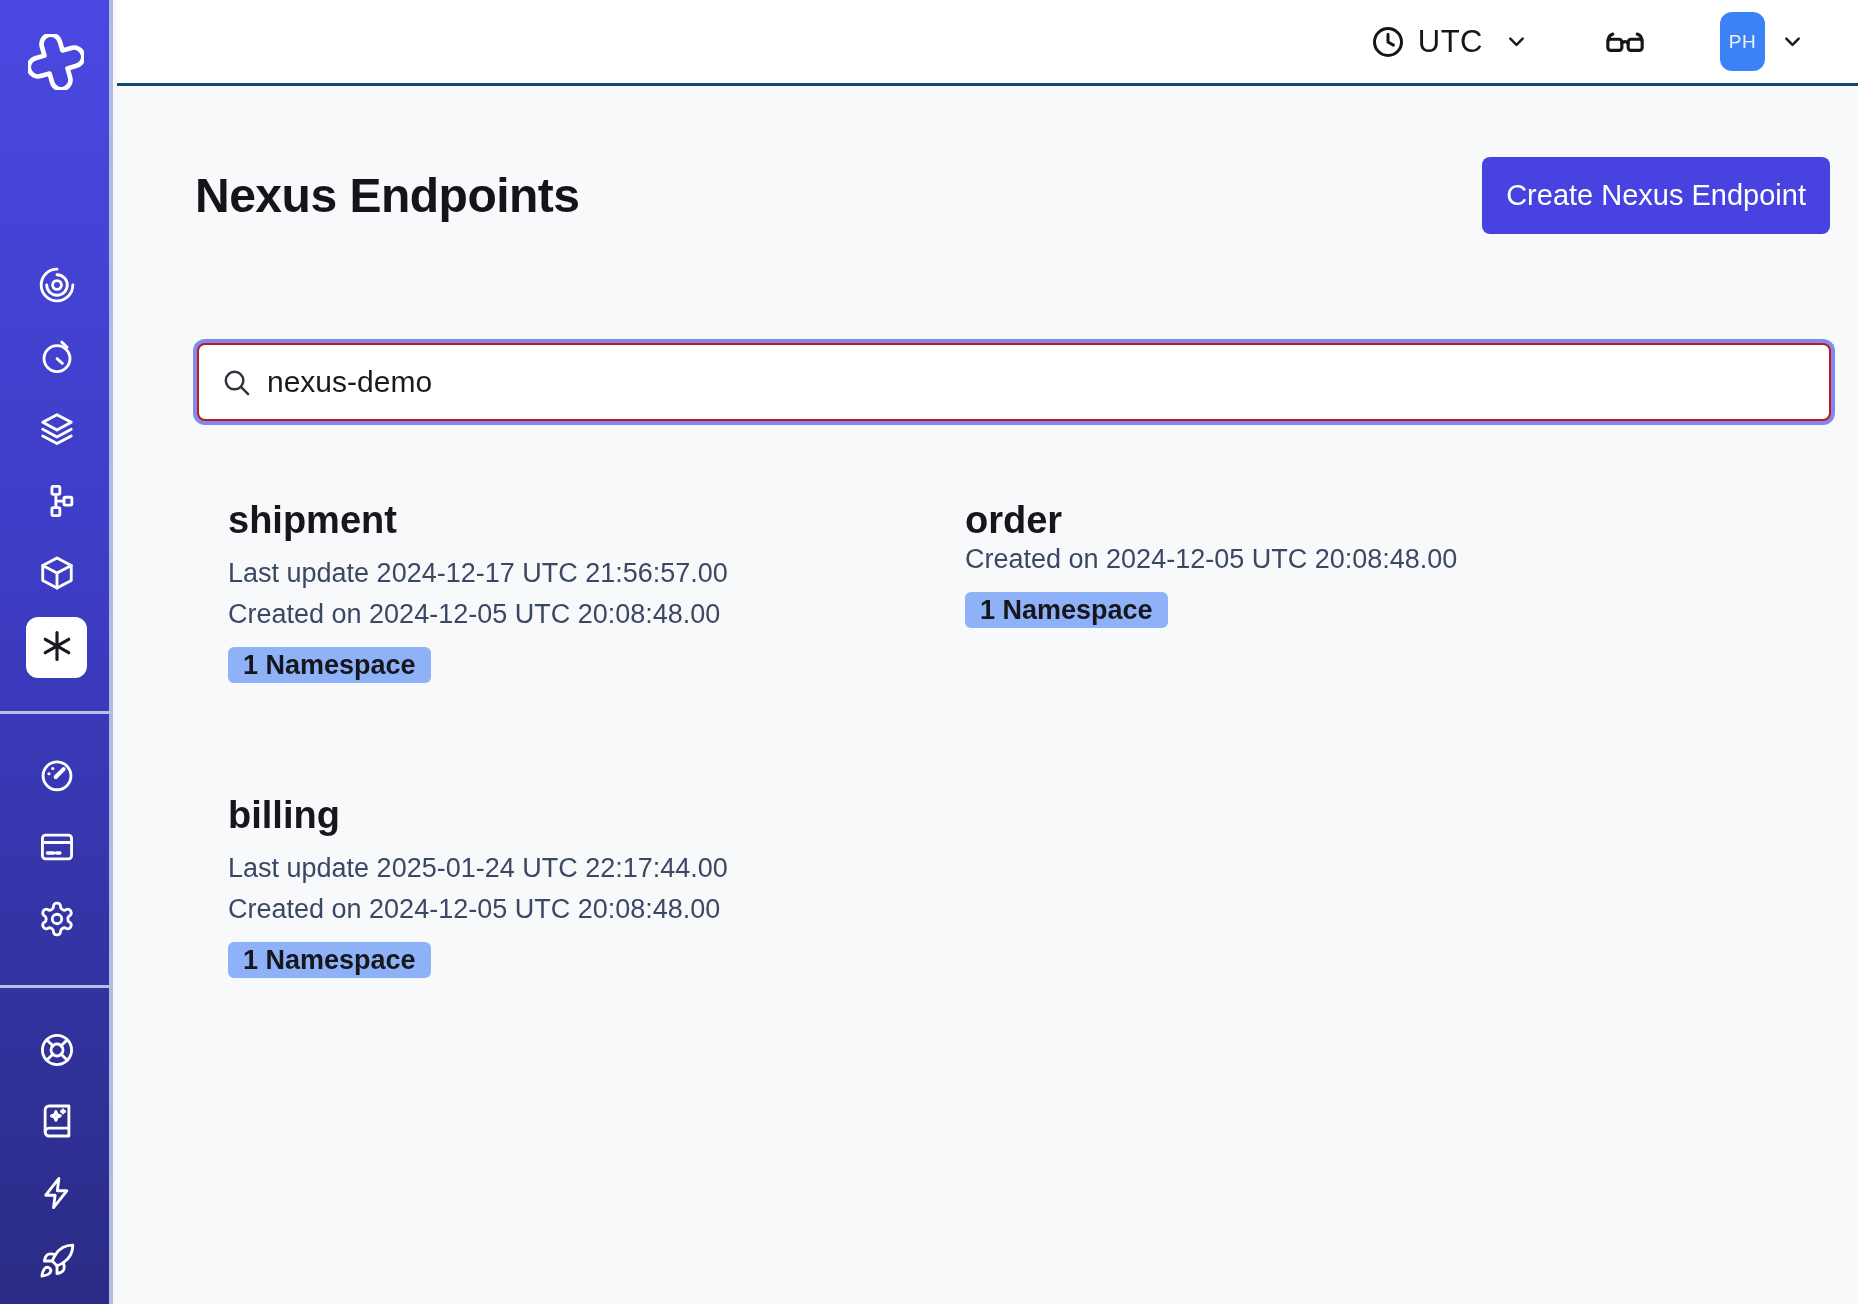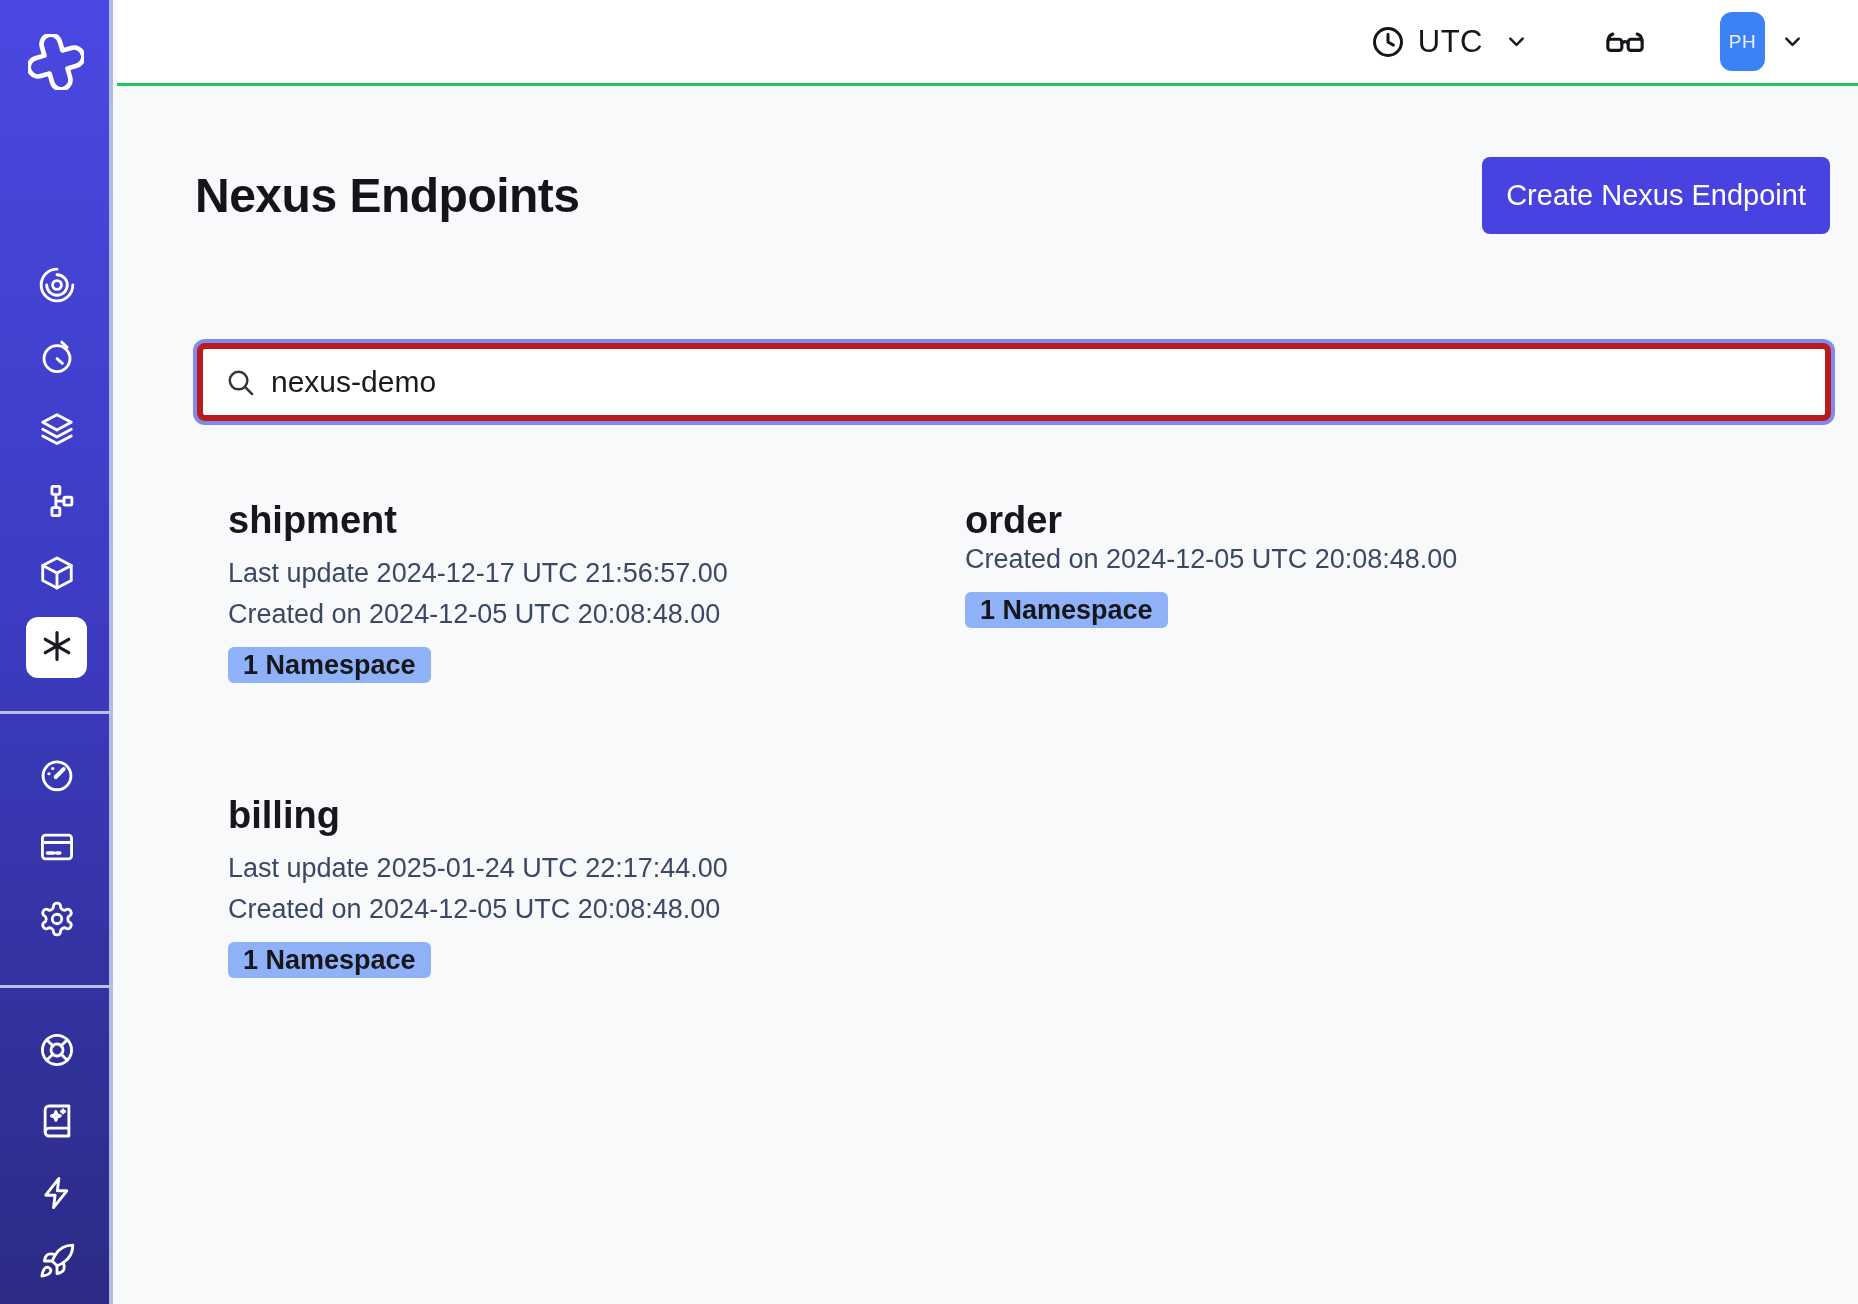--- a/index.html
+++ b/index.html
@@ -29,21 +29,21 @@
     background: #ffffff; border-radius: 12px;
     display: flex; align-items: center; justify-content: center;
     color: #191b20; cursor: pointer;
   }
   .nav-active svg { width: 38px; height: 38px; }
   .side-divider { position: absolute; left: 0; width: 113px; height: 3px; background: #b9c0e0; }
 
   
   .header {
     position: absolute; left: 117px; right: 0; top: 0; height: 86px;
-    background: #ffffff; border-bottom: 3px solid #22c55e;
+    background: #ffffff; border-bottom: 3px solid #0c4a6e;
     display: flex; align-items: center; justify-content: flex-end;
     padding-right: 52px; gap: 74px; z-index: 4;
   }
   .tz-button { display: flex; align-items: center; gap: 12px; color: #14161c; cursor: pointer; }
   .tz-button svg.clock { width: 36px; height: 36px; }
   .tz-label { font-size: 31px; letter-spacing: 0.5px; }
   .chev { width: 27px; height: 27px; color: #181b21; }
   .tz-button .chev { margin-left: 8px; }
   .glasses-button { width: 42px; height: 42px; color: #14161c; cursor: pointer; display: flex; align-items: center; }
   .glasses-button svg { width: 42px; height: 42px; }
@@ -61,21 +61,21 @@
     font-size: 48px; line-height: 62px; font-weight: 700; color: #141519; letter-spacing: -0.5px;
   }
   .create-btn {
     position: absolute; right: 28px; top: 68px; height: 77px;
     background: #4843e0; color: #ffffff; border: none; border-radius: 8px;
     font-family: inherit; font-size: 29px; font-weight: 500; padding: 0 24px;
     cursor: pointer; display: flex; align-items: center;
   }
   .search-wrap {
     position: absolute; left: 80px; top: 254px; width: 1634px; height: 78px;
-    background: #ffffff; border: 6px solid #b91c1c; border-radius: 8px;
+    background: #ffffff; border: 2px solid #b91c1c; border-radius: 8px;
     box-shadow: 0 0 0 4px #8289ee;
     display: flex; align-items: center; padding: 0 22px; gap: 15px;
   }
   .search-wrap svg { width: 31px; height: 31px; color: #2f333c; flex: none; }
   .search-input {
     flex: 1; border: none; outline: none; background: transparent;
     font-family: inherit; font-size: 30px; color: #181a1f;
   }
 
   

